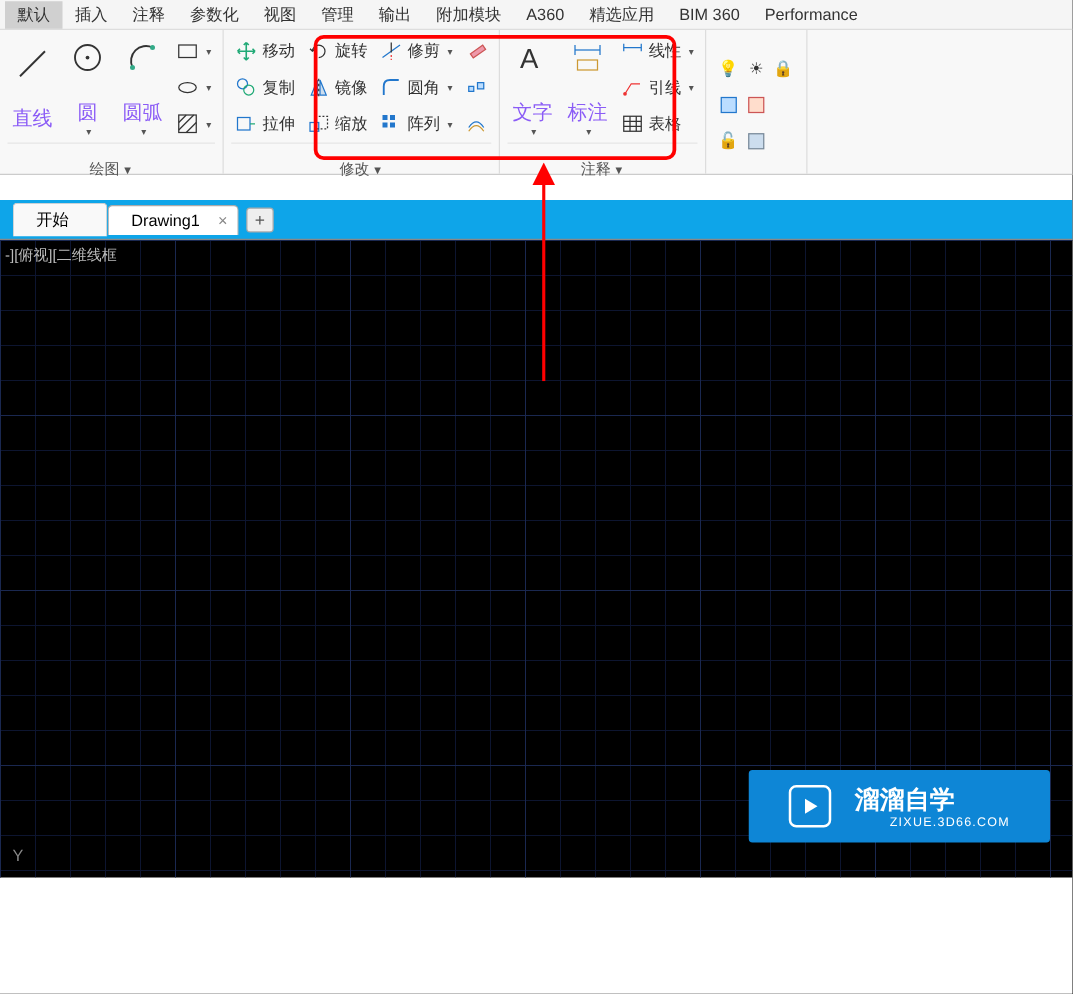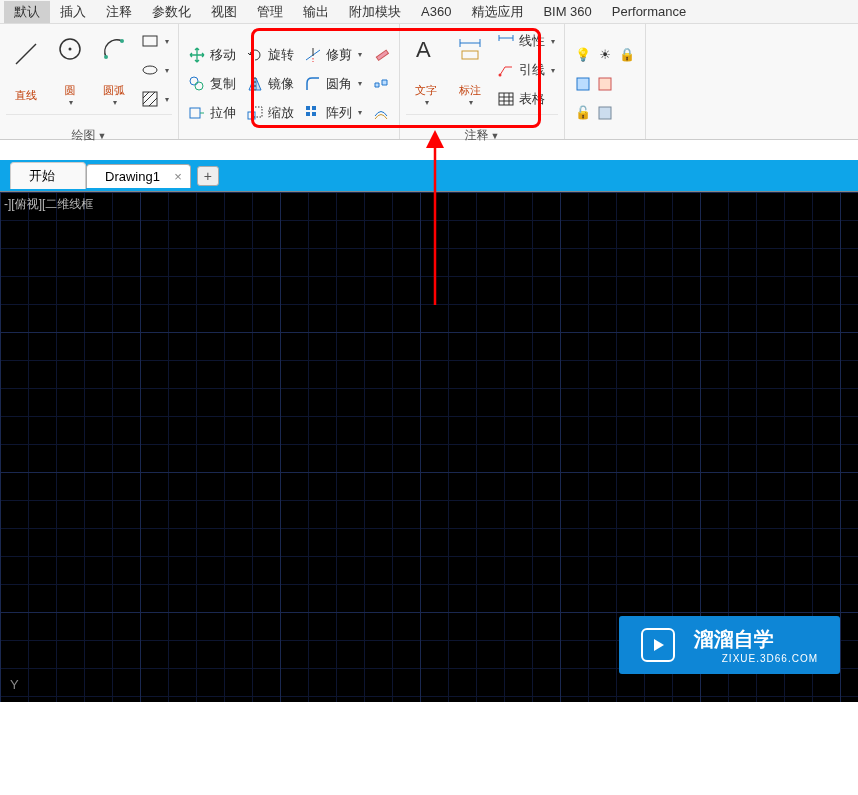--- a/index.html
+++ b/index.html
@@ -10,21 +10,21 @@
     .menu-item.active { background: #d0d0d0; }
     
     .ribbon { background: #f8f8f8; display: flex; border-bottom: 1px solid #ccc; height: 116px; }
     .panel { border-right: 1px solid #ddd; padding: 4px 6px 0 6px; display: flex; flex-direction: column; }
     .panel-body { display: flex; gap: 4px; flex: 1; }
     .panel-label { text-align: center; font-size: 12px; color: #555; padding: 12px 0; border-top: 1px solid #e5e5e5; margin-top: 2px; }
     .panel-label .arrow { font-size: 9px; margin-left: 2px; }
     
     .big-btn { display: flex; flex-direction: column; align-items: center; justify-content: center; padding: 2px 4px; cursor: pointer; min-width: 38px; }
     .big-btn .icon { width: 32px; height: 32px; display: flex; align-items: center; justify-content: center; }
-    .big-btn .lbl { font-size: 11px; color: #c2410c; margin-top: 18px; }
+    .big-btn .lbl { font-size: 16px; color: #8b5cf6; margin-top: 18px; }
     
     .col { display: flex; flex-direction: column; gap: 3px; justify-content: center; }
     .small-btn { display: flex; align-items: center; gap: 4px; padding: 2px 3px; cursor: pointer; font-size: 13px; color: #333; height: 26px; }
     .small-btn .icon { width: 18px; height: 18px; display: flex; align-items: center; justify-content: center; flex-shrink: 0; }
     .drop { font-size: 8px; color: #555; margin-left: 2px; }
     
     .highlight-box { position: absolute; border: 3px solid #ff0000; border-radius: 8px; pointer-events: none; z-index: 10; }
     .red-arrow { position: absolute; z-index: 11; pointer-events: none; }
     
     .tabs { display: flex; align-items: center; height: 32px; padding-left: 10px; border-bottom: 1px solid #888; margin-top: 20px; background: #0ea5e9; }
@@ -38,21 +38,21 @@
     .viewport-label { position: absolute; top: 4px; left: 4px; color: #bbb; font-size: 12px; }
     .grid-pattern { position: absolute; inset: 0; background-image:
       linear-gradient(#1a2850 1px, transparent 1px),
       linear-gradient(90deg, #1a2850 1px, transparent 1px),
       linear-gradient(#0d1530 1px, transparent 1px),
       linear-gradient(90deg, #0d1530 1px, transparent 1px);
       background-size: 140px 140px, 140px 140px, 28px 28px, 28px 28px;
     }
     .axis { position: absolute; bottom: 10px; left: 10px; color: #888; font-size: 13px; }
     
-    .watermark { position: absolute; right: 18px; bottom: 28px; background: #0e86d6; color: #fff; padding: 10px 22px; display: flex; align-items: center; gap: 19px; border-radius: 3px; }
+    .watermark { position: absolute; right: 18px; bottom: 28px; background: #0e86d6; color: #fff; padding: 10px 32px; display: flex; align-items: center; gap: 19px; border-radius: 3px; }
     .watermark .wlogo { width: 34px; height: 34px; border: 2px solid #fff; border-radius: 6px; display: flex; align-items: center; justify-content: center; }
     .watermark .wtext { font-size: 20px; font-weight: bold; }
     .watermark .wurl { font-size: 10px; letter-spacing: 1px; margin-left: 28px; }
     
     svg { display: block; }
   </style>
 </head>
 <body>
 
 <div class="menubar">
@@ -248,20 +248,21 @@
         <div class="small-btn">
             <span class="icon">
               <svg width="18" height="18">
                 <path d="M3 12 Q9 3 15 12" stroke="#27c" fill="none"></path>
                 <path d="M3 15 Q9 6 15 15" stroke="#c93" fill="none"></path>
               </svg>
             </span>
           </div>
       </div>
     </div>
+    <div class="panel-label"><span>修改</span><span class="arrow">▼</span></div>
   </div>
 
   <div class="panel">
     <div class="panel-body">
       <div class="big-btn">
         <div class="icon">
             <svg width="28" height="28">
               <text x="4" y="22" font-size="22" font-family="serif" fill="#333">A</text>
             </svg>
           </div>

